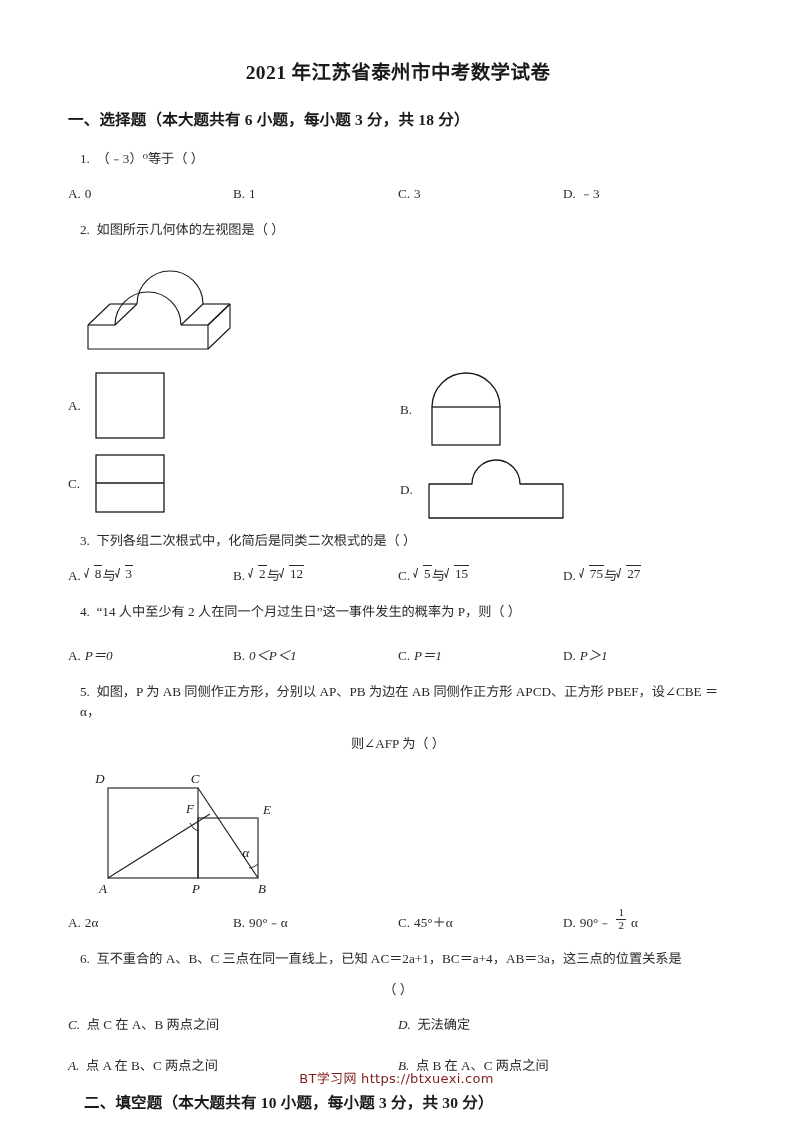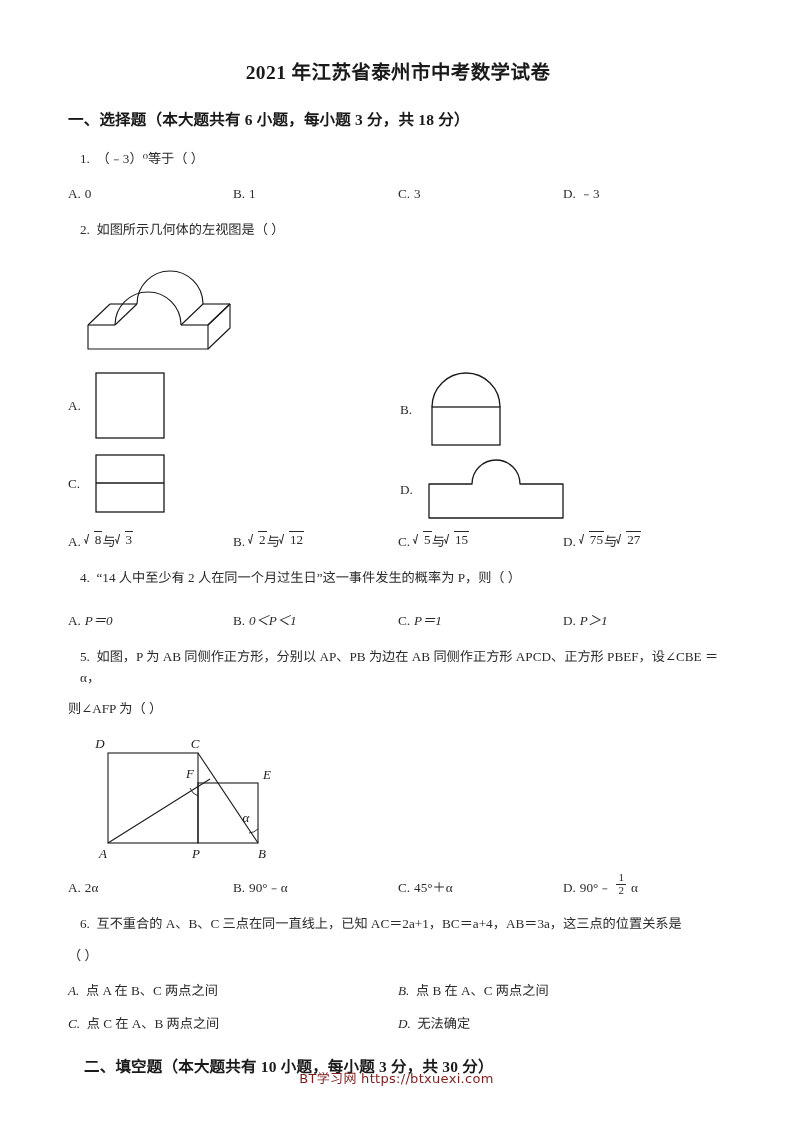--- a/index.html
+++ b/index.html
@@ -62,20 +62,21 @@
     margin: 0 0 14px 12px;
     color: #2a2a2a;
   }
   .qstem.tight { margin-bottom: 10px; }
   .qstem-2line { margin-bottom: 8px; }
   .cont-line {
     font-size: 13.2px;
     line-height: 1.9;
     color: #2a2a2a;
     margin: 0 0 12px 0;
+    text-align: center;
   }
 
   
   .opts {
     display: flex;
     font-size: 13.2px;
     color: #2a2a2a;
     margin: 0 0 18px 0;
     align-items: flex-end;
   }
@@ -288,20 +289,24 @@
       </div>
 
       <div class="choice-cell" style="left:332px; top:88px;">
         <span class="choice-tag">D.</span>
         <svg width="140" height="62" viewBox="0 0 140 62">
           <path d="M 3 59 L 3 25 L 46 25 A 24 24 0 0 1 94 25 L 137 25 L 137 59 Z" fill="none" stroke="#1a1a1a" stroke-width="1.3" stroke-linejoin="round"></path>
         </svg>
       </div>
     </div>
 
+    <div class="qstem">
+      <span>3.</span>
+      &nbsp;<span>下列各组二次根式中，化简后是同类二次根式的是（      ）</span>
+    </div>
     <div class="opts">
       <div class="opt">
         <span>A.</span>
         <span class="radwrap">
           <span class="rad"><span class="radicand">8</span></span>
           <span>与</span>
           <span class="rad"><span class="radicand">3</span></span>
         </span>
       </div>
       <div class="opt">
@@ -410,40 +415,40 @@
         <span>α</span>
       </div>
     </div>
 
     <div class="qstem qstem-2line">
       <span>6.</span>
       &nbsp;<span>互不重合的 A、B、C 三点在同一直线上，已知 AC＝2a+1，BC＝a+4，AB＝3a，这三点的位置关系是</span>
     </div>
     <div class="cont-line">（      ）</div>
 
+    <div class="opts2" style="margin-bottom:22px;">
+      <div class="opt">
+        <span class="lbl">C.</span>
+        &nbsp;<span>点 C 在 A、B 两点之间</span>
+      </div>
+      <div class="opt">
+        <span class="lbl">D.</span>
+        &nbsp;<span>无法确定</span>
+      </div>
+    </div>
     <div class="opts2">
       <div class="opt">
         <span class="lbl">A.</span>
         &nbsp;<span>点 A 在 B、C 两点之间</span>
       </div>
       <div class="opt">
         <span class="lbl">B.</span>
         &nbsp;<span>点 B 在 A、C 两点之间</span>
       </div>
     </div>
-    <div class="opts2" style="margin-bottom:22px;">
-      <div class="opt">
-        <span class="lbl">C.</span>
-        &nbsp;<span>点 C 在 A、B 两点之间</span>
-      </div>
-      <div class="opt">
-        <span class="lbl">D.</span>
-        &nbsp;<span>无法确定</span>
-      </div>
-    </div>
 
     <div class="section-head-bottom">二、填空题（本大题共有 10 小题，每小题 3 分，共 30 分）</div>
 
   </div>
 
   <div class="watermark">BT学习网 https://btxuexi.com</div>
 
 </div>
 
 </body></html>

